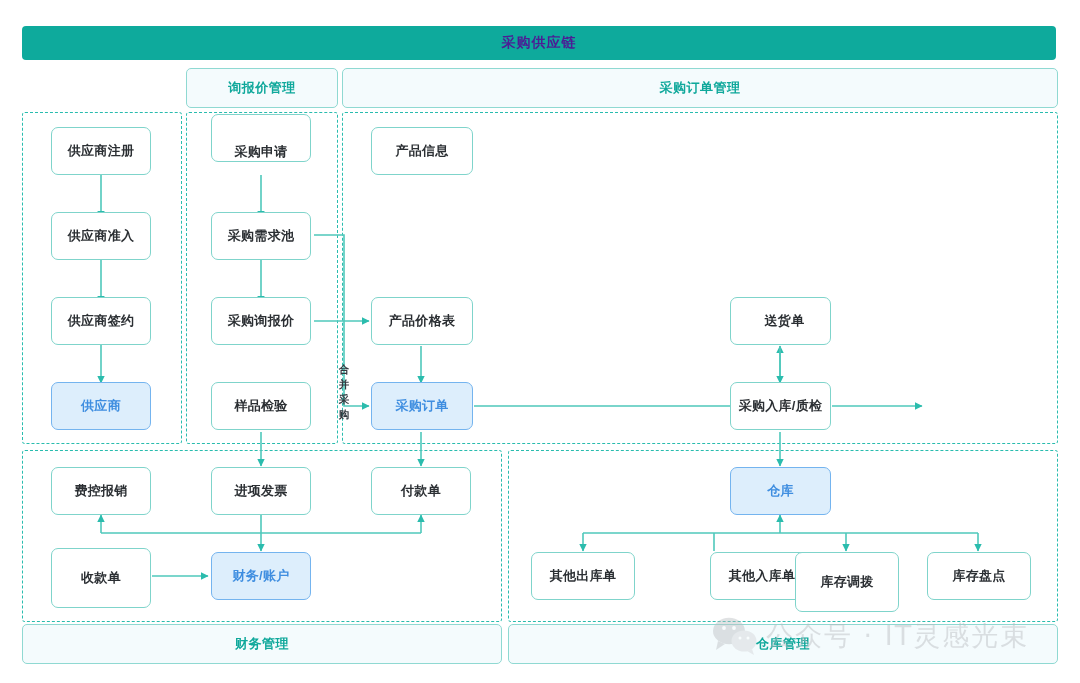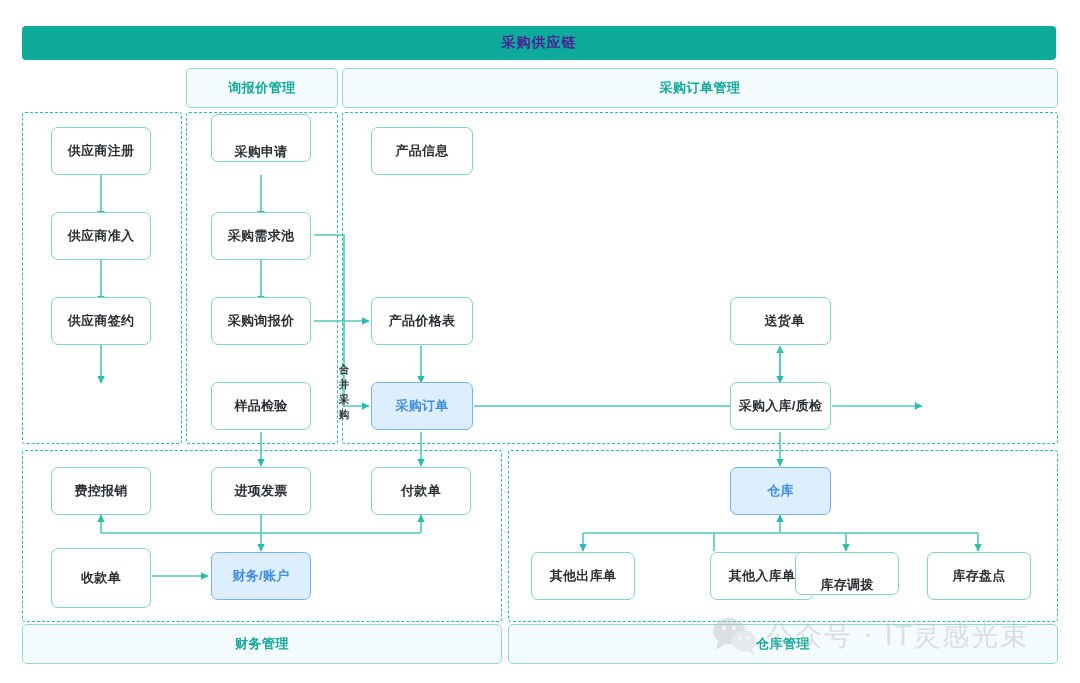--- a/index.html
+++ b/index.html
@@ -153,20 +153,23 @@
 
   <div class="node" style="left:51px;top:127px;width:100px;height:48px;">
     <span class="t">供应商注册</span>
   </div>
   <div class="node" style="left:51px;top:212px;width:100px;height:48px;">
     <span class="t">供应商准入</span>
   </div>
   <div class="node" style="left:51px;top:297px;width:100px;height:48px;">
     <span class="t">供应商签约</span>
   </div>
+  <div class="node hl" style="left:51px;top:382px;width:100px;height:48px;">
+    <span class="t">供应商</span>
+  </div>
 
   <div class="node" style="left:211px;top:114px;width:100px;height:48px;align-items:flex-end;">
     <span class="t">采购申请</span>
   </div>
   <div class="node" style="left:211px;top:212px;width:100px;height:48px;">
     <span class="t">采购需求池</span>
   </div>
   <div class="node" style="left:211px;top:297px;width:100px;height:48px;">
     <span class="t">采购询报价</span>
   </div>
@@ -208,21 +211,21 @@
 
   <div class="node hl" style="left:730px;top:467px;width:101px;height:48px;">
     <span class="t">仓库</span>
   </div>
   <div class="node" style="left:531px;top:552px;width:104px;height:48px;">
     <span class="t">其他出库单</span>
   </div>
   <div class="node" style="left:663px;top:552px;width:104px;height:48px;margin-left:47px;">
     <span class="t">其他入库单</span>
   </div>
-  <div class="node" style="left:795px;top:552px;width:104px;height:43px;align-items:flex-end;">
+  <div class="node" style="left:795px;top:552px;width:104px;height:60px;">
     <span class="t">库存调拨</span>
   </div>
   <div class="node" style="left:927px;top:552px;width:104px;height:48px;">
     <span class="t">库存盘点</span>
   </div>
 
   <div class="wm">
     <span>
       <svg width="46" height="38" viewBox="0 0 46 38" aria-hidden="true">
         <ellipse cx="17" cy="14" rx="16" ry="13.2" fill="#bcbfc3"></ellipse>

